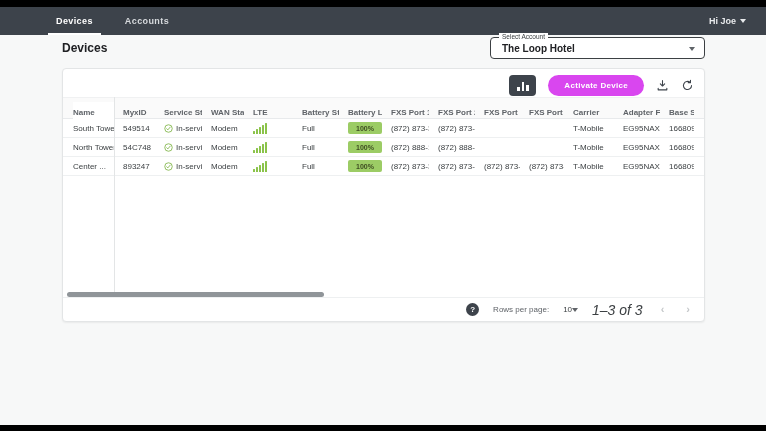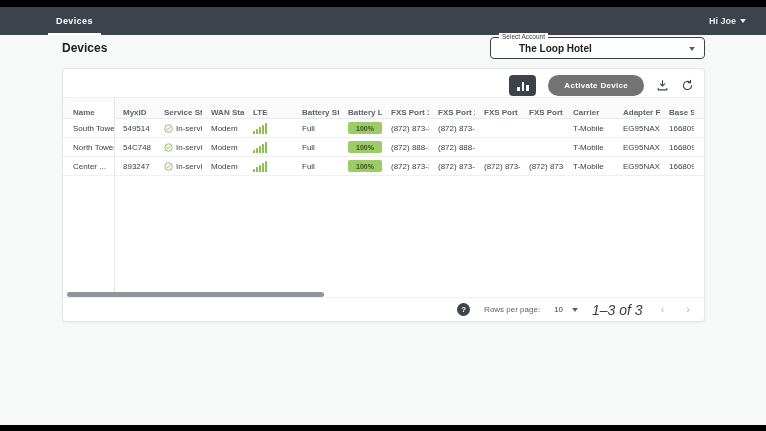--- a/index.html
+++ b/index.html
@@ -43,21 +43,21 @@
   .page-title { position:absolute; left:62px; top:41px; font-size:12px; font-weight:bold; color:#202124; }
   .account-select {
     position:absolute; left:490px; top:37px; width:215px; height:22px;
     background:#fff; border:1px solid #3c4043; border-radius:4px; cursor:pointer;
   }
   .account-select .floating-label {
     position:absolute; top:-5px; left:8px; background:#fff; padding:0 3px;
     font-size:6.5px; color:#3c4043; line-height:8px;
   }
   .account-select .value {
-    position:absolute; left:28px; top:5px; font-size:10px; font-weight:bold; color:#202124;
+    position:absolute; left:11px; top:5px; font-size:10px; font-weight:bold; color:#202124;
   }
   .account-select .caret-down { position:absolute; right:9px; top:9px; color:#5f6368; }
 
   
   .card {
     position:absolute; left:62px; top:68px; width:643px; height:254px;
     background:#fff; border:1px solid #e3e5e6; border-radius:4px;
     box-shadow:0 1px 2px rgba(0,0,0,.06); overflow:hidden;
     display:flex; flex-direction:column;
   }
@@ -71,21 +71,21 @@
     font-family:"Liberation Sans", sans-serif; background:transparent;
   }
   .search-box input::placeholder { color:#9aa0a6; }
   .toolbar-right { margin-left:auto; display:flex; align-items:center; gap:12px; }
   .chart-btn {
     width:27px; height:21px; background:#3d434b; border-radius:4px; border:none;
     display:flex; align-items:flex-end; justify-content:center; gap:2px; padding-bottom:5px; cursor:pointer;
   }
   .chart-btn span { width:2.5px; background:#fff; display:block; }
   .activate-btn {
-    height:21px; background:#737373; color:#fff; border:none; border-radius:11px;
+    height:21px; background:#d946ef; color:#fff; border:none; border-radius:11px;
     font-size:8px; font-weight:bold; padding:0 16px; letter-spacing:.3px; cursor:pointer;
     font-family:"Liberation Sans", sans-serif;
   }
   .icon-btn { background:none; border:none; cursor:pointer; display:flex; align-items:center; color:#3d434b; padding:0; }
 
   
   .table-area { position:relative; flex:1 1 auto; overflow:hidden; }
   .pinned-col-line { position:absolute; left:51px; top:0; bottom:5px; width:1px; background:#e3e5e6; z-index:5; }
   .t-row { display:flex; align-items:center; padding-left:10px; }
   .t-head { height:22px; background:#fafafa; border-bottom:1px solid #e8eaec; border-top:1px solid #f0f1f2; }
@@ -116,34 +116,35 @@
   
   .pagination {
     flex:0 0 auto; height:24px; border-top:1px solid #eef0f1;
     display:flex; align-items:center; justify-content:flex-end; padding-right:14px; gap:14px;
   }
   .help-icon {
     width:13px; height:13px; border-radius:50%; background:#3d434b; color:#fff;
     font-size:8px; font-weight:bold; display:flex; align-items:center; justify-content:center; cursor:pointer;
   }
   .pag-label { font-size:8px; color:#5f6368; }
-  .rows-select { display:flex; align-items:center; gap:9px; font-size:8px; color:#3c4043; cursor:pointer; }
+  .rows-select { display:flex; align-items:center; gap:0; font-size:8px; color:#3c4043; cursor:pointer; }
   .rows-select .caret-down { color:#5f6368; }
   .range-label { font-size:14px; color:#3c4043;font-style:italic; }
   .pag-chevrons { display:flex; gap:22px; margin-left:4px; }
   .pag-chevron { color:#c5c8ca; font-size:11px; line-height:1; cursor:default; font-weight:bold; }
 </style>
 </head>
 <body>
 
 <div class="edge-strip top"></div>
 
 <div class="navbar">
   <div class="nav-tabs">
       <div class="nav-tab active">Devices</div>
+      <div class="nav-tab">Accounts</div>
     </div>
   <div class="user-menu">
     <span>Hi Joe</span>
     <span class="caret-down"></span>
   </div>
 </div>
 
 <div class="page-title">Devices</div>
 
 <div class="account-select">

